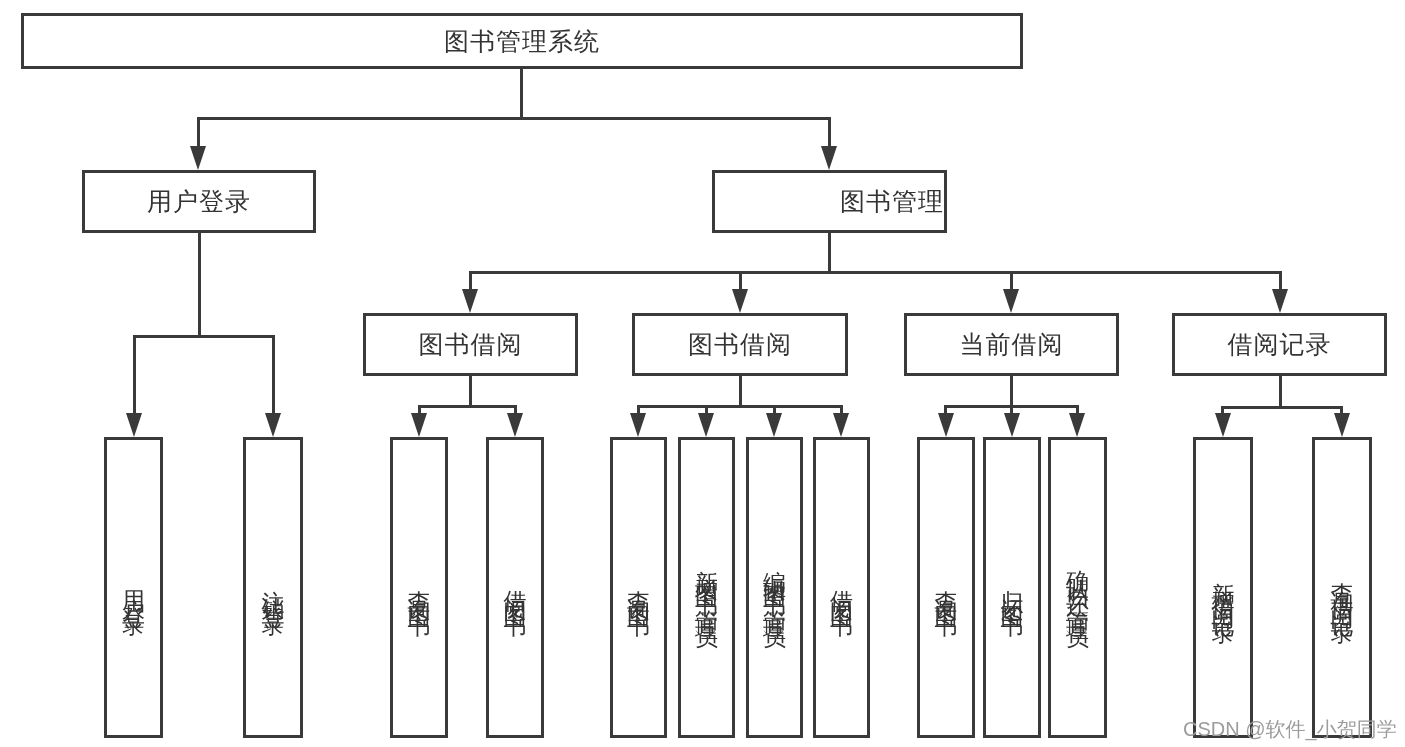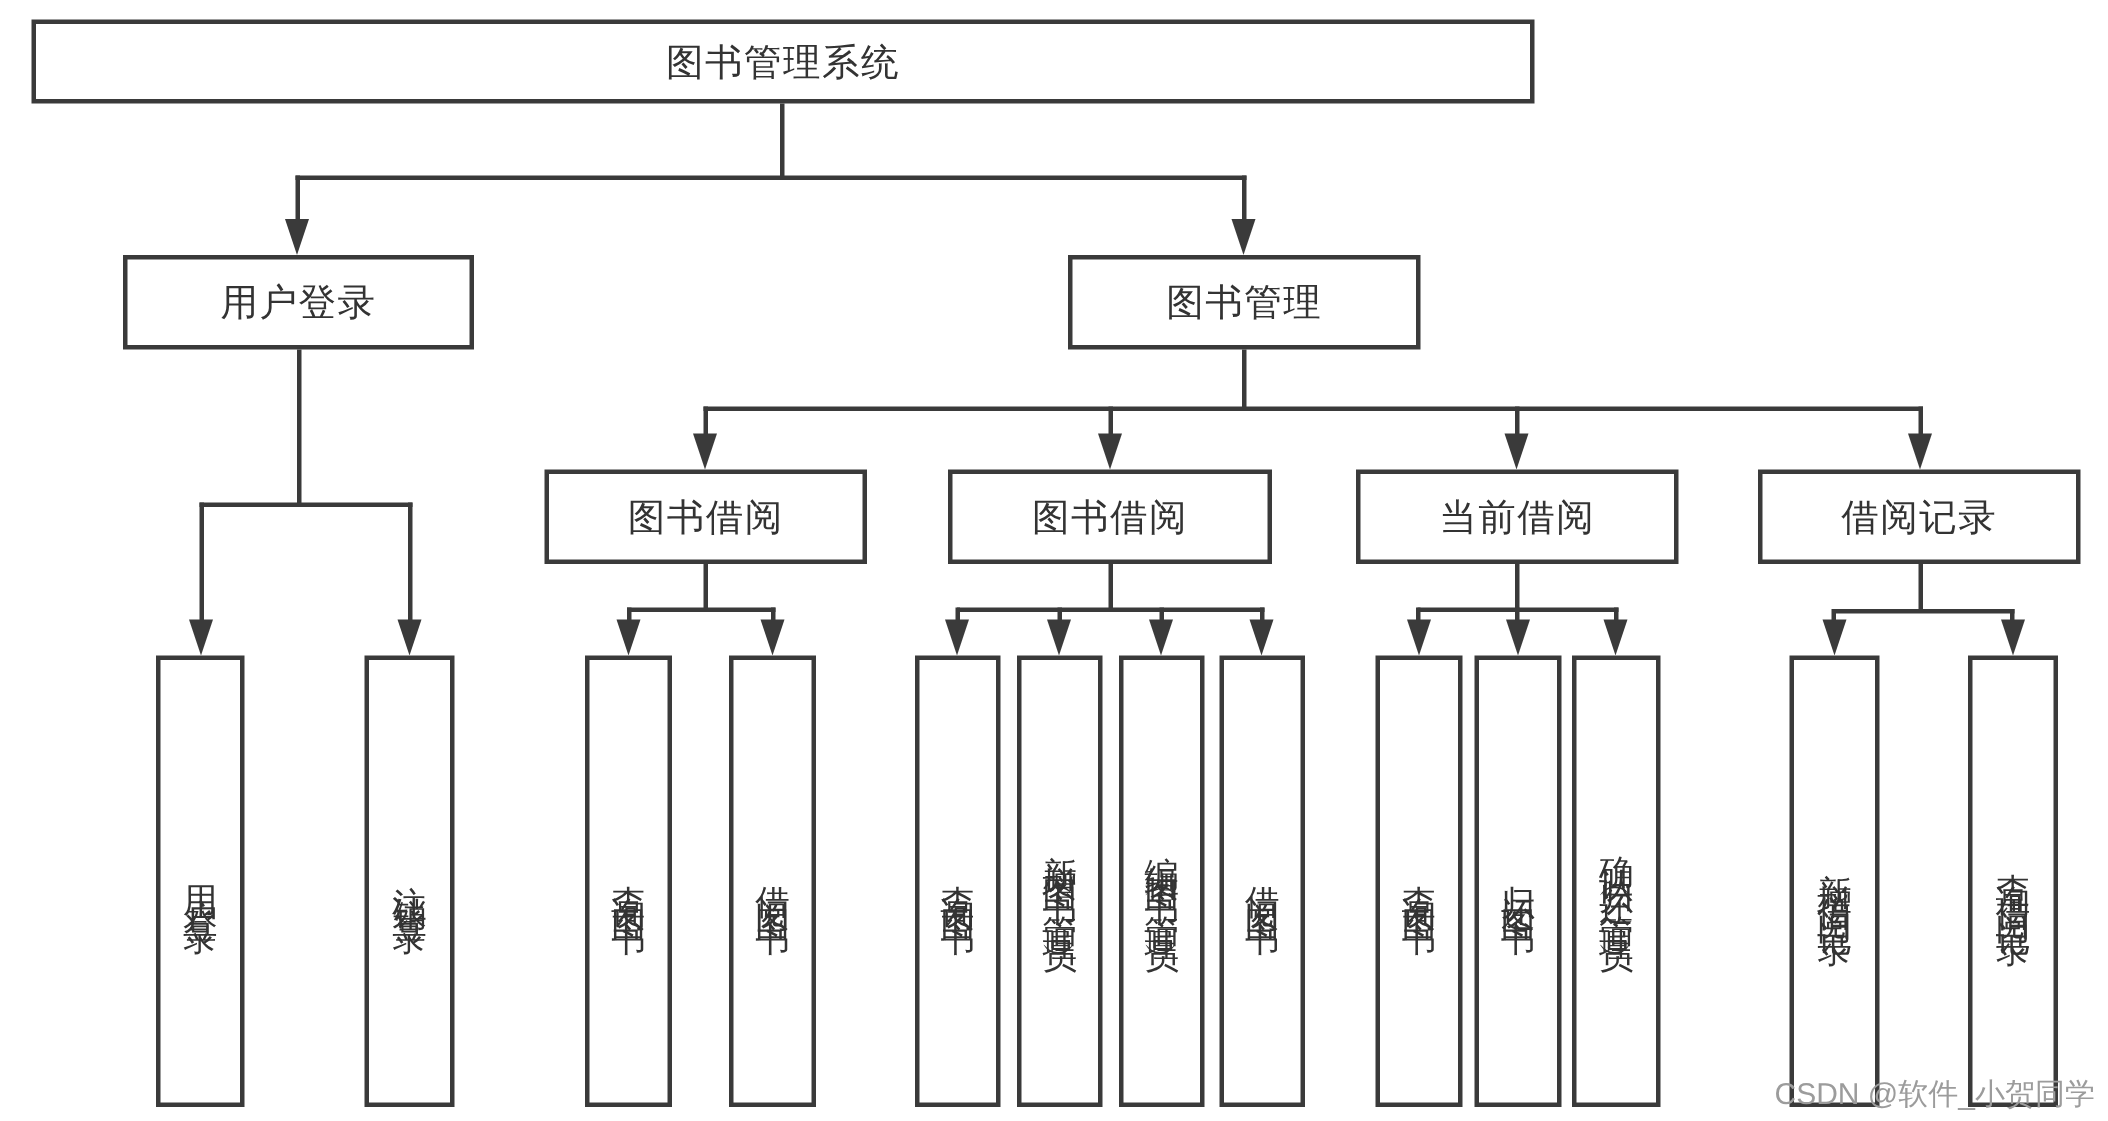--- a/index.html
+++ b/index.html
@@ -60,21 +60,21 @@
   <div class="line" style="left:520px;top:69px;width:3px;height:49px;"></div>
   <div class="line" style="left:197px;top:117px;width:634px;height:3px;"></div>
   <div class="line" style="left:197px;top:117px;width:3px;height:31px;"></div>
   <div class="arrow" style="left:190px;top:146px;"></div>
   <div class="line" style="left:828px;top:117px;width:3px;height:31px;"></div>
   <div class="arrow" style="left:821px;top:146px;"></div>
 
   <div class="box hbox" style="left:82px;top:170px;width:234px;height:63px;">
     <span class="lbl">用户登录</span>
   </div>
-  <div class="box hbox" style="left:712px;top:170px;width:235px;height:63px;">
+  <div class="box hbox" style="left:712px;top:170px;width:235px;height:63px;justify-content:flex-end;">
     <span class="lbl">图书管理</span>
   </div>
 
   <div class="line" style="left:198px;top:233px;width:3px;height:103px;"></div>
   <div class="line" style="left:133px;top:335px;width:142px;height:3px;"></div>
   <div class="line" style="left:133px;top:335px;width:3px;height:80px;"></div>
   <div class="arrow" style="left:126px;top:413px;"></div>
   <div class="line" style="left:272px;top:335px;width:3px;height:80px;"></div>
   <div class="arrow" style="left:265px;top:413px;"></div>
 

